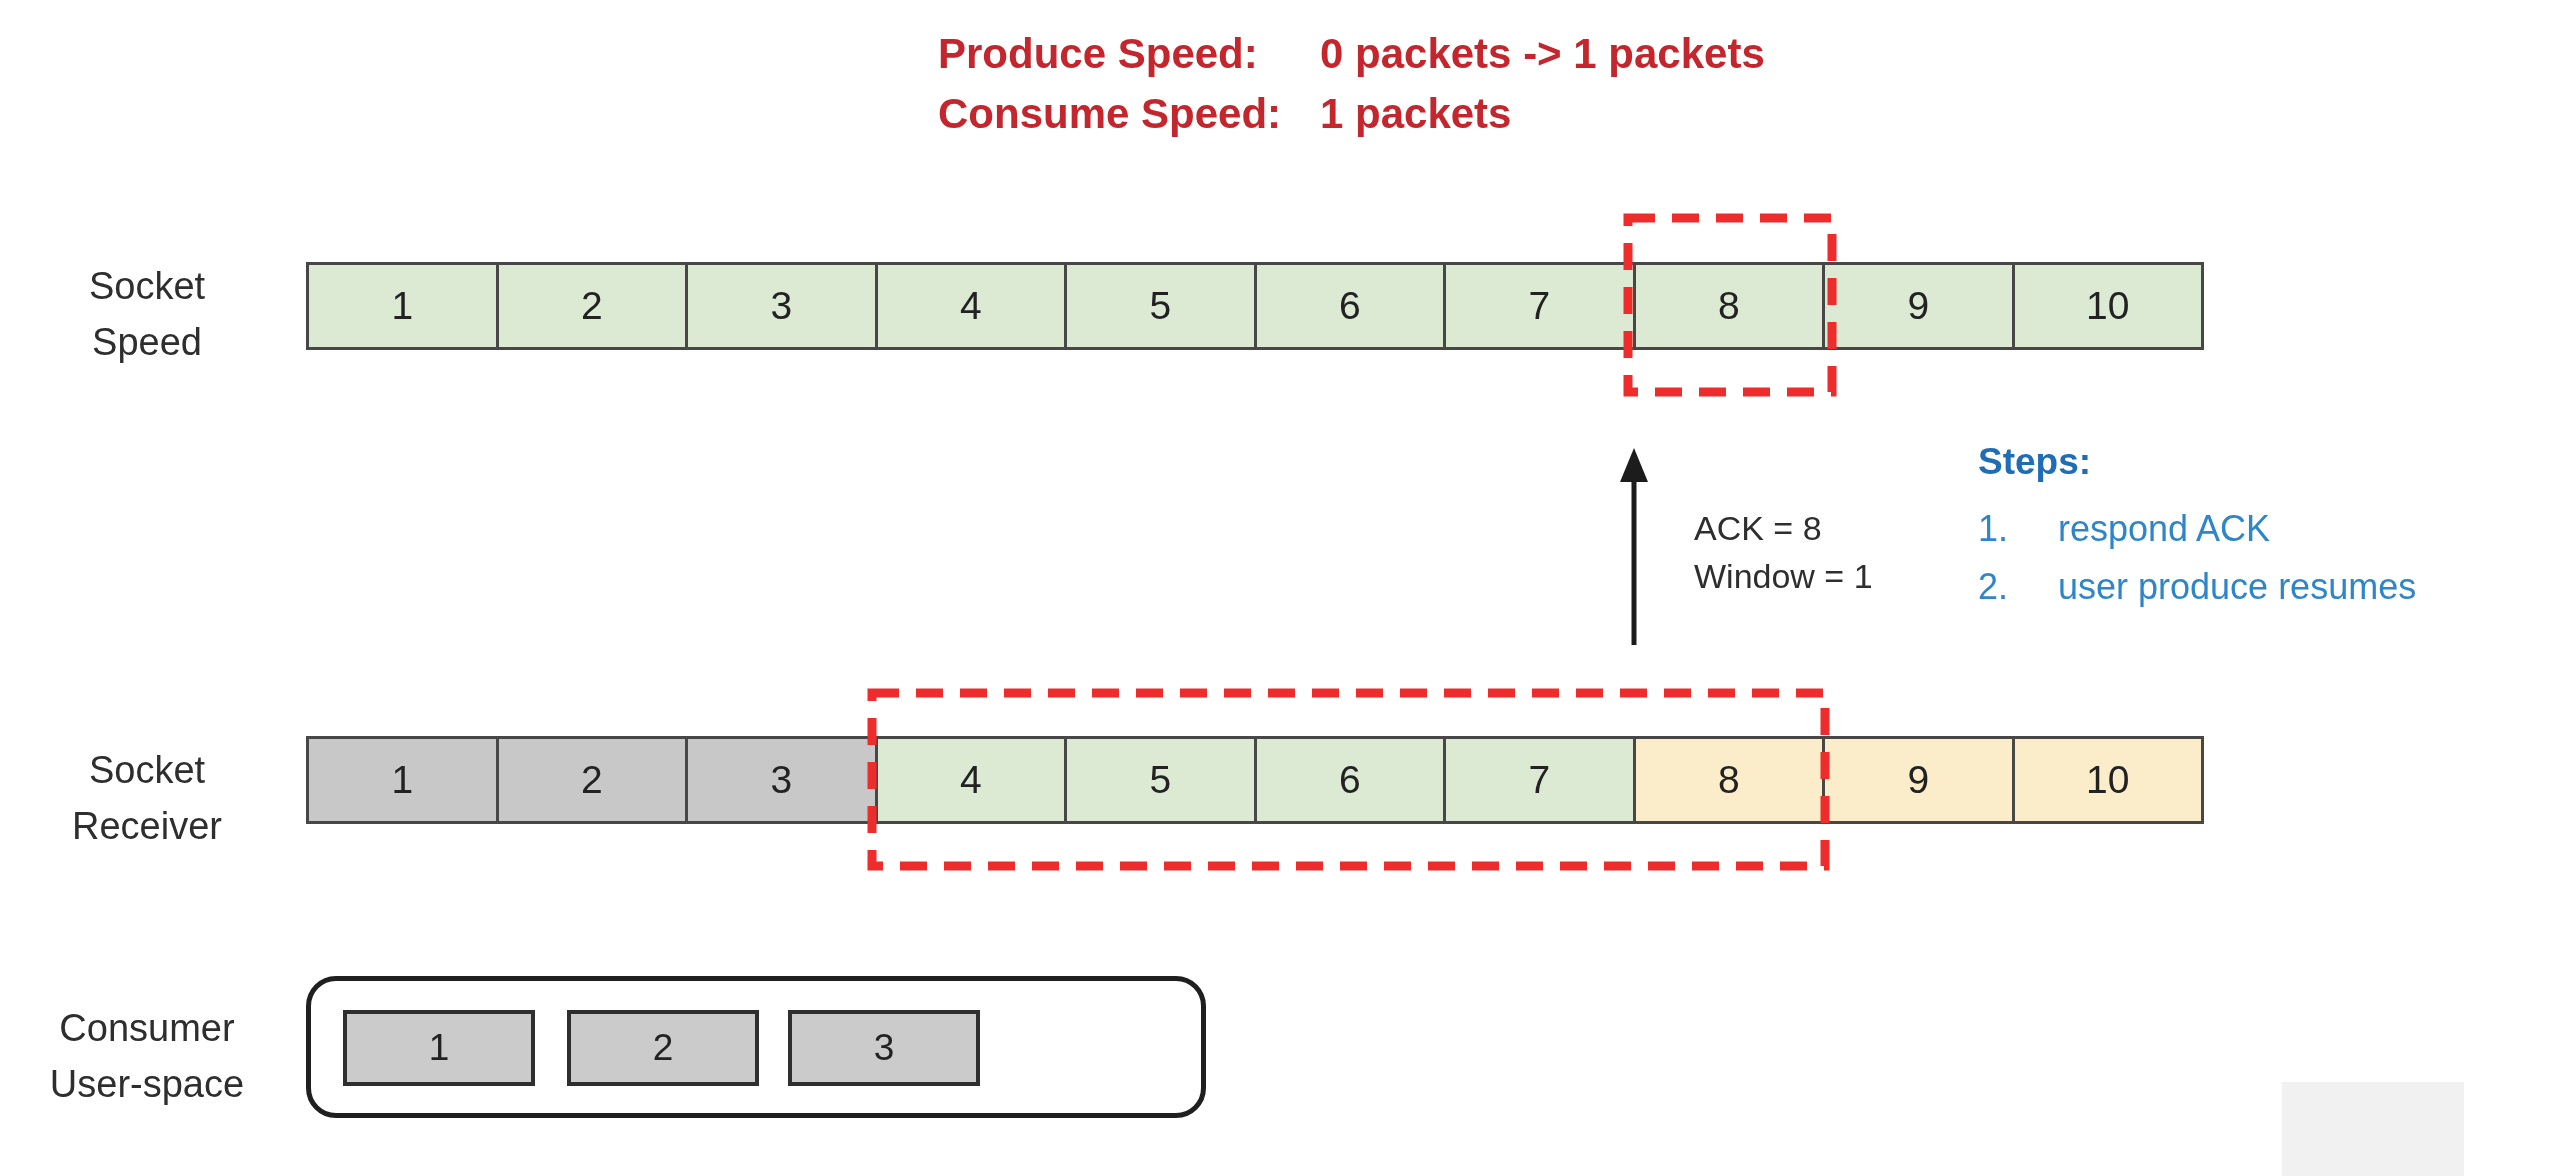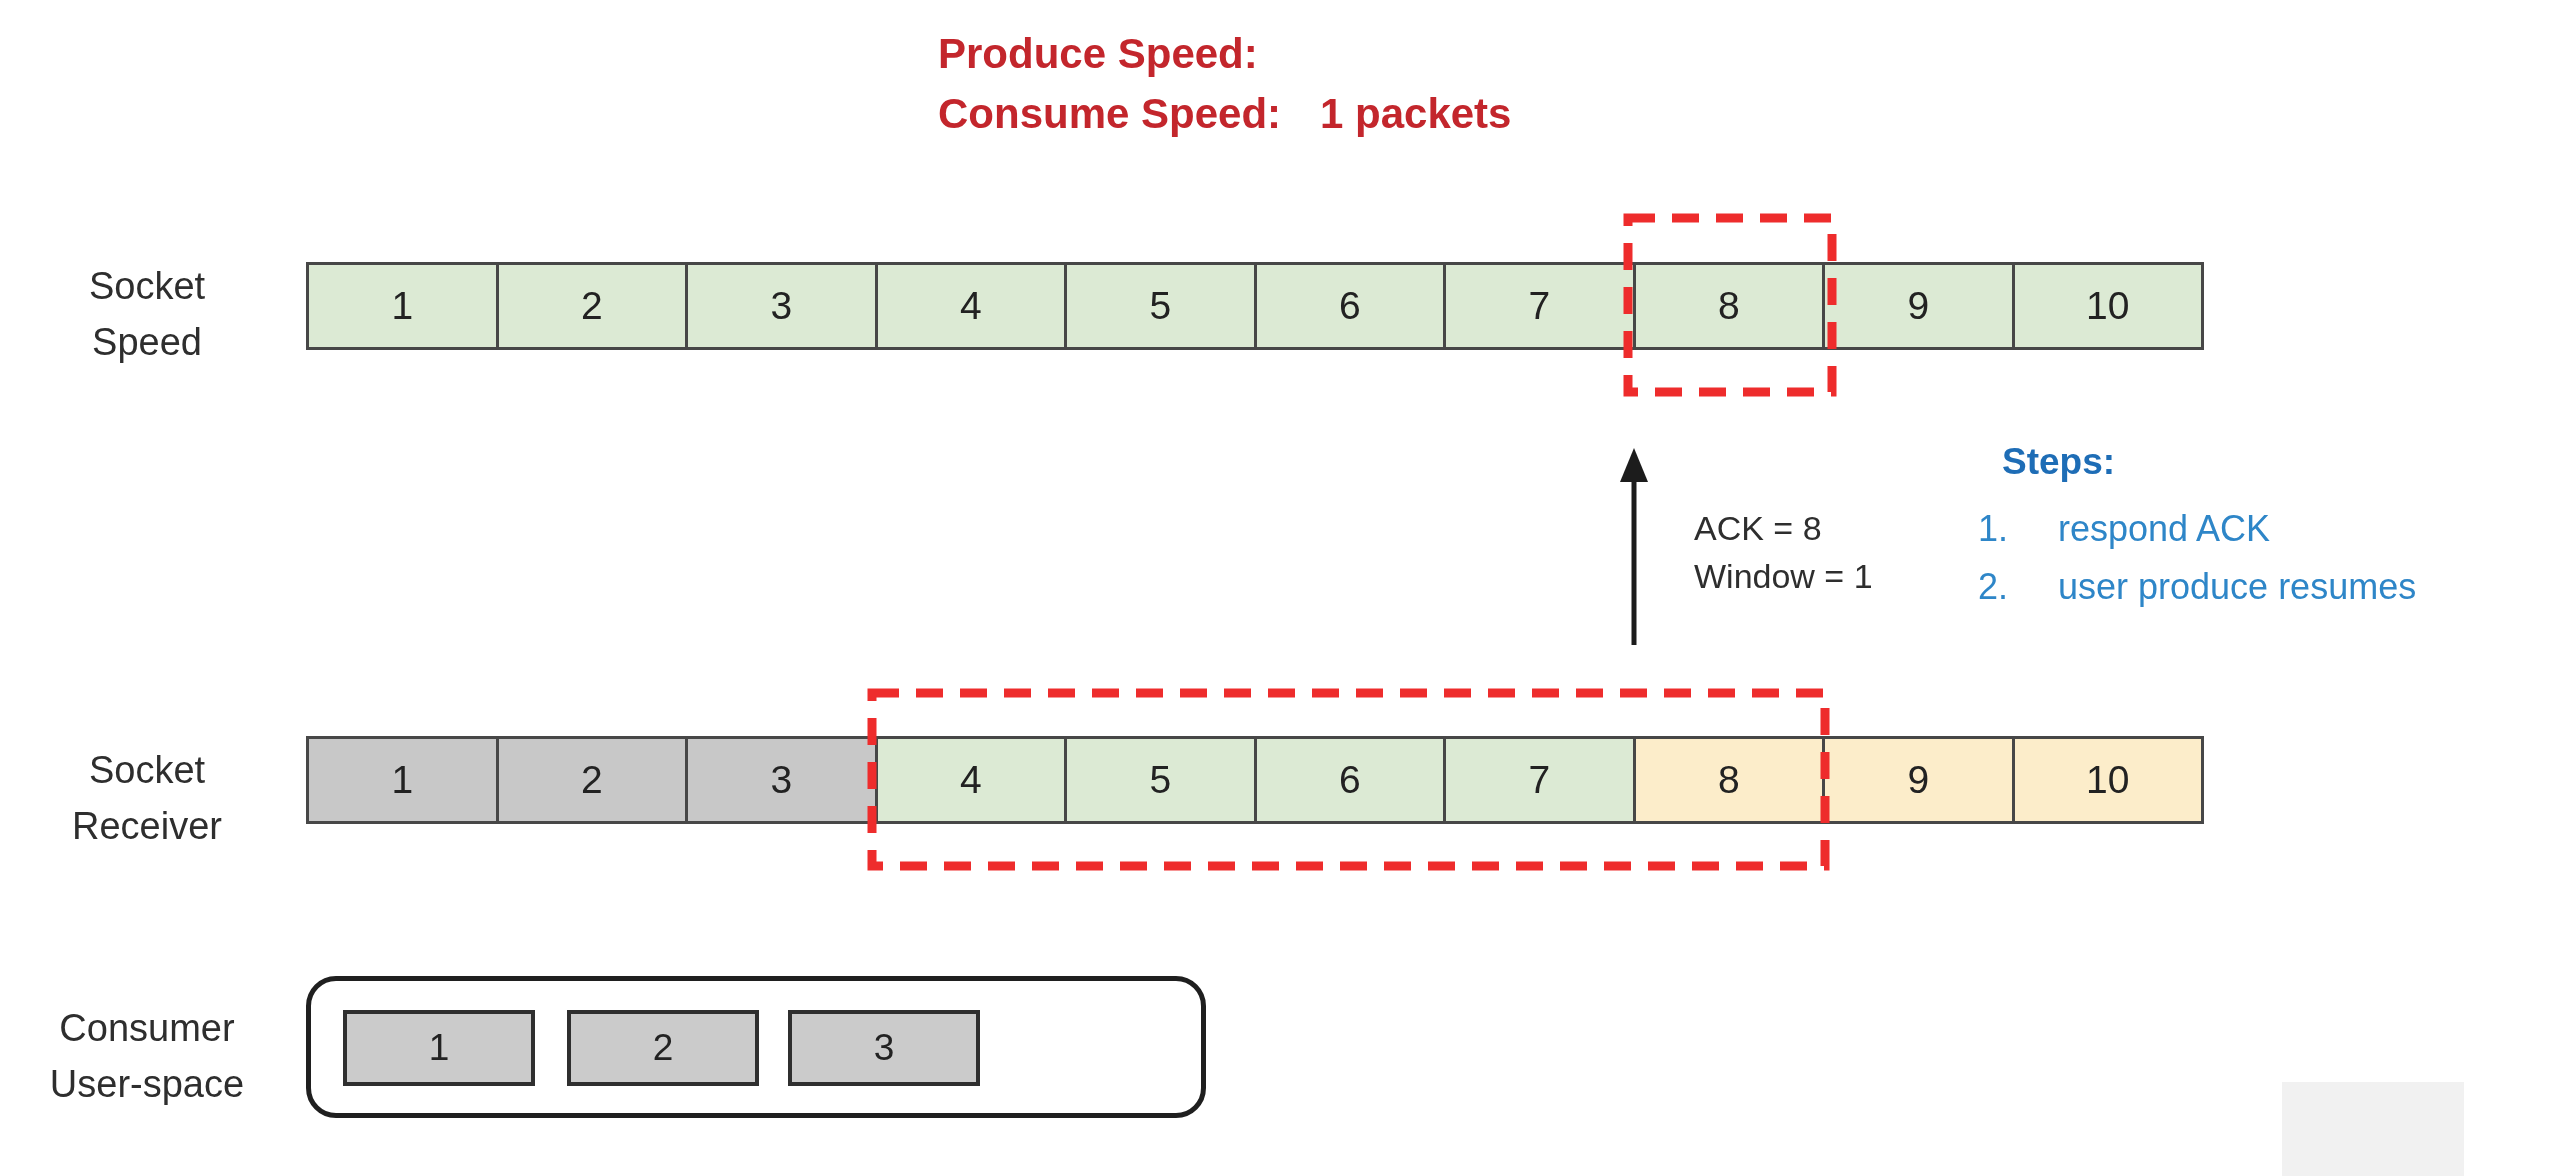--- a/index.html
+++ b/index.html
@@ -26,21 +26,21 @@
   .cell:last-child{border-right:none;}
   .cell-green{background:#dcead4;}
   .cell-gray{background:#c8c8c8;}
   .cell-tan{background:#fcedca;}
 
   
   .ack-block{position:absolute;left:1694px;top:504px;color:#2e2e2e;font-size:34px;line-height:48px;white-space:nowrap;}
 
   
   .steps-block{position:absolute;left:1978px;top:440px;white-space:nowrap;}
-  .steps-heading{color:#1e6db6;font-weight:bold;font-size:37px;line-height:44px;margin-left:24px;}
+  .steps-heading{color:#1e6db6;font-weight:bold;font-size:37px;line-height:44px;}
   .steps-list{margin-top:16px;}
   .steps-item{display:flex;color:#2e86c8;font-size:36px;line-height:58px;}
   .steps-num{display:inline-block;width:80px;}
 
   
   .consumer-box-outer{position:absolute;left:306px;top:976px;width:900px;height:142px;border:5px solid #1f1f1f;border-radius:30px;background:#ffffff;box-sizing:border-box;}
   .consumer-row{position:absolute;left:0;top:0;width:100%;height:100%;}
   .consumer-cell{position:absolute;top:29px;width:192px;height:76px;background:#cbcbcb;border:4px solid #2f2f2f;box-sizing:border-box;display:flex;align-items:center;justify-content:center;font-size:37px;color:#222;}
 
   
@@ -50,20 +50,21 @@
   .corner-shade{position:absolute;left:2282px;top:1082px;width:278px;height:94px;background:#f1f1f1;}
 </style>
 </head>
 <body>
 
 <div class="canvas">
 
   <div class="speed-block">
     <div class="speed-row">
       <span class="speed-label">Produce Speed:</span>
+      <span class="speed-value">0 packets -&gt; 1 packets</span>
     </div>
     <div class="speed-row">
       <span class="speed-label">Consume Speed:</span>
       <span class="speed-value">1 packets</span>
     </div>
   </div>
 
   <div class="rowlabel sender">
     <div>Socket</div>
     <div>Speed</div>

